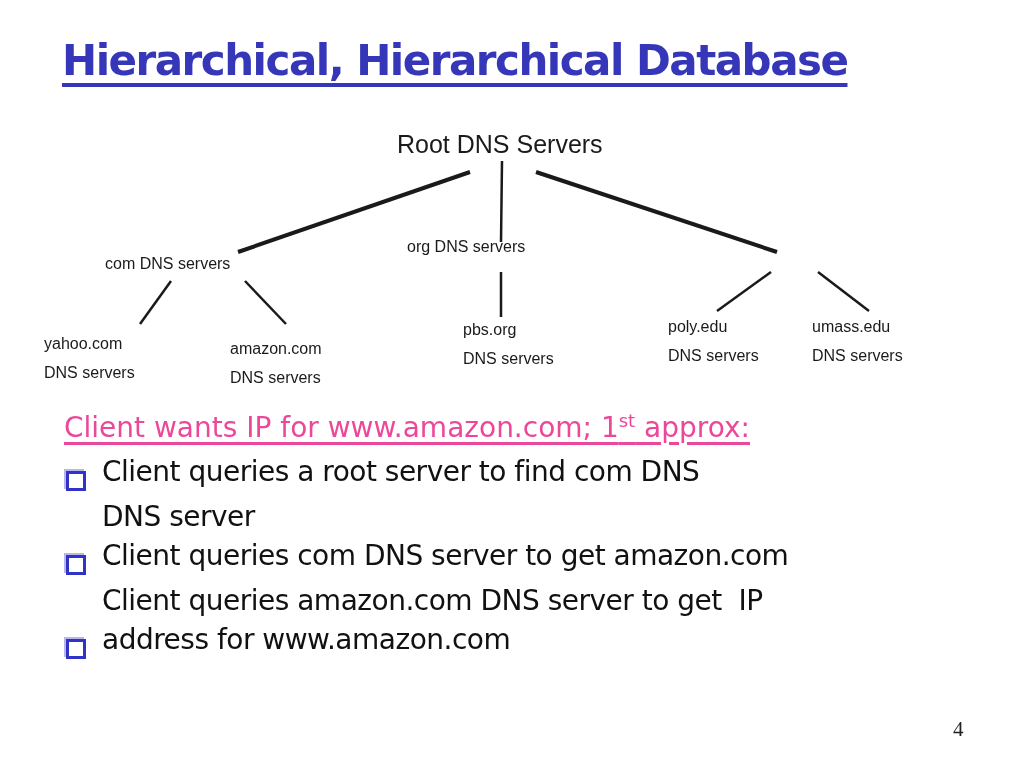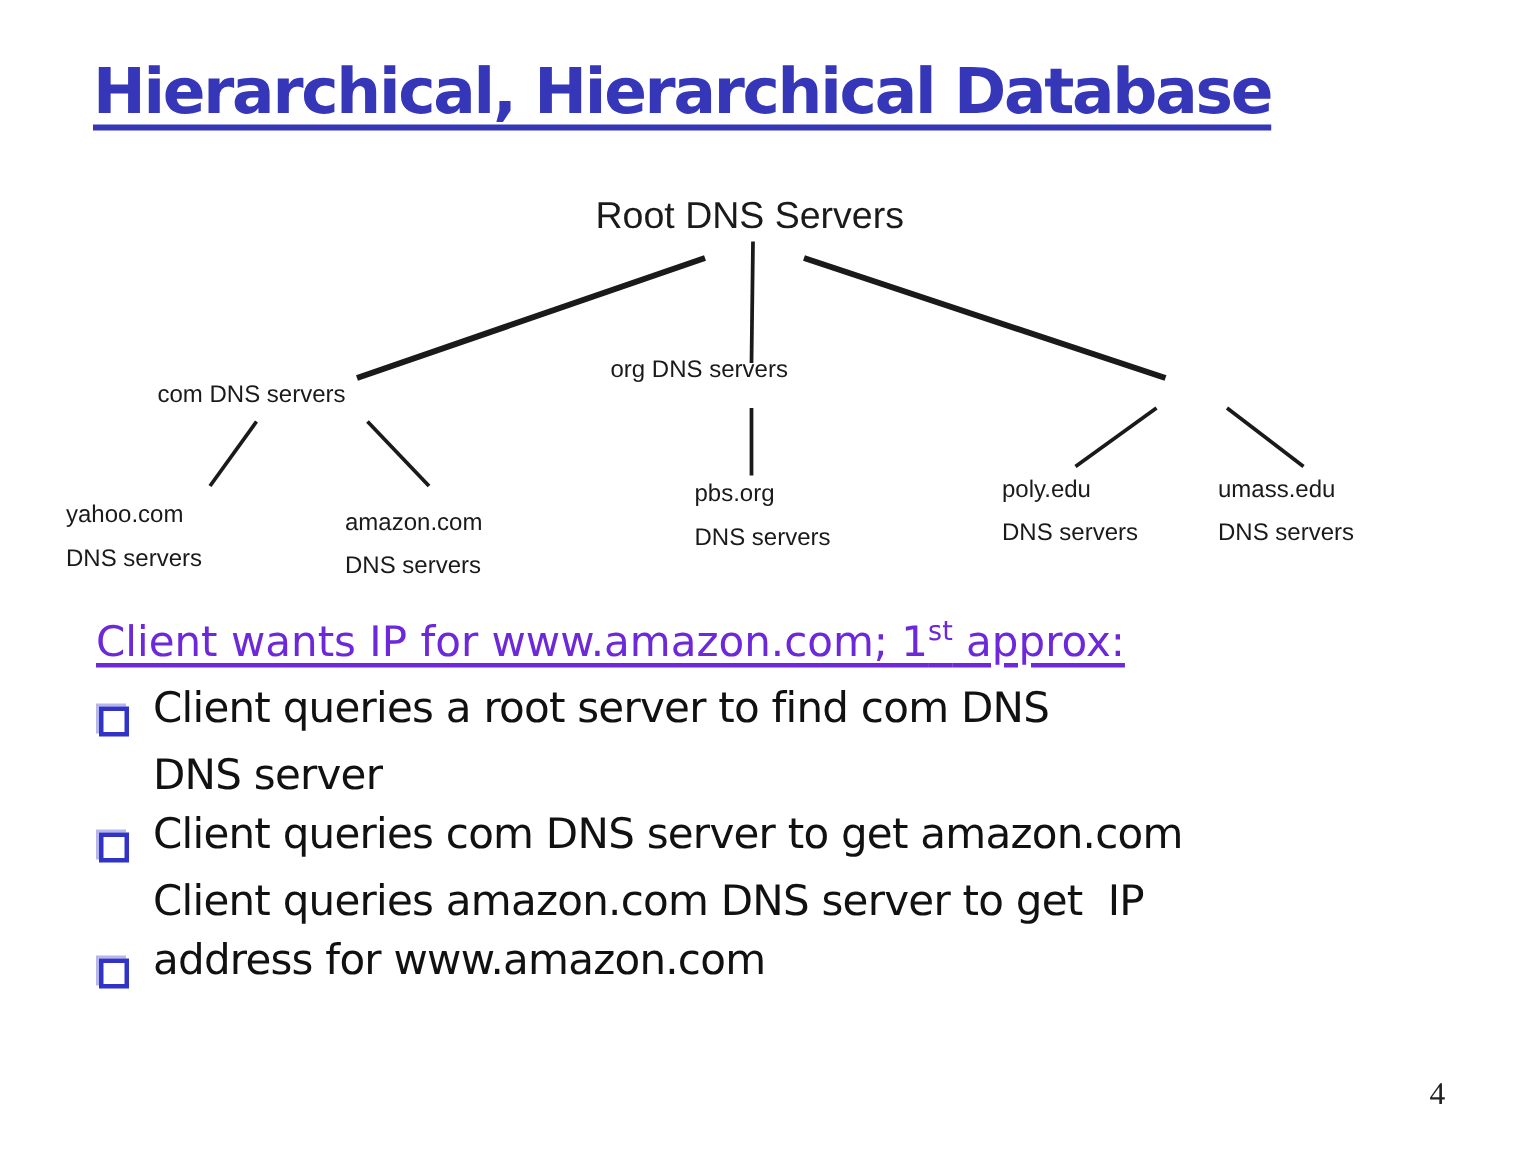--- a/index.html
+++ b/index.html
@@ -25,21 +25,21 @@
   .lbl-org   {left:407px;top:232px;}
   .lbl-edu   {left:695px;top:242px;}
   .lbl-yahoo {left:44px; top:329px;}
   .lbl-amazon{left:230px;top:334px;}
   .lbl-pbs   {left:443px;top:315px;margin-left:20px;}
   .lbl-poly  {left:668px;top:312px;}
   .lbl-umass {left:812px;top:312px;}
   
   .red-heading{
     position:absolute;left:64px;top:411px;
-    font-size:28px;color:#6d28d9;white-space:nowrap;
+    font-size:28px;color:#ec4899;white-space:nowrap;
     text-decoration:underline;text-decoration-thickness:3px;text-underline-offset:5px;
   }
   .red-heading sup{font-size:18px;vertical-align:super;line-height:0;}
   
   .bullet-list{
     position:absolute;left:64px;top:452px;width:900px;
     list-style:none;margin:0;padding:0;
   }
   .bullet-item{display:flex;align-items:flex-end;margin:0 0 6px 0;}
   .bullet-square{

